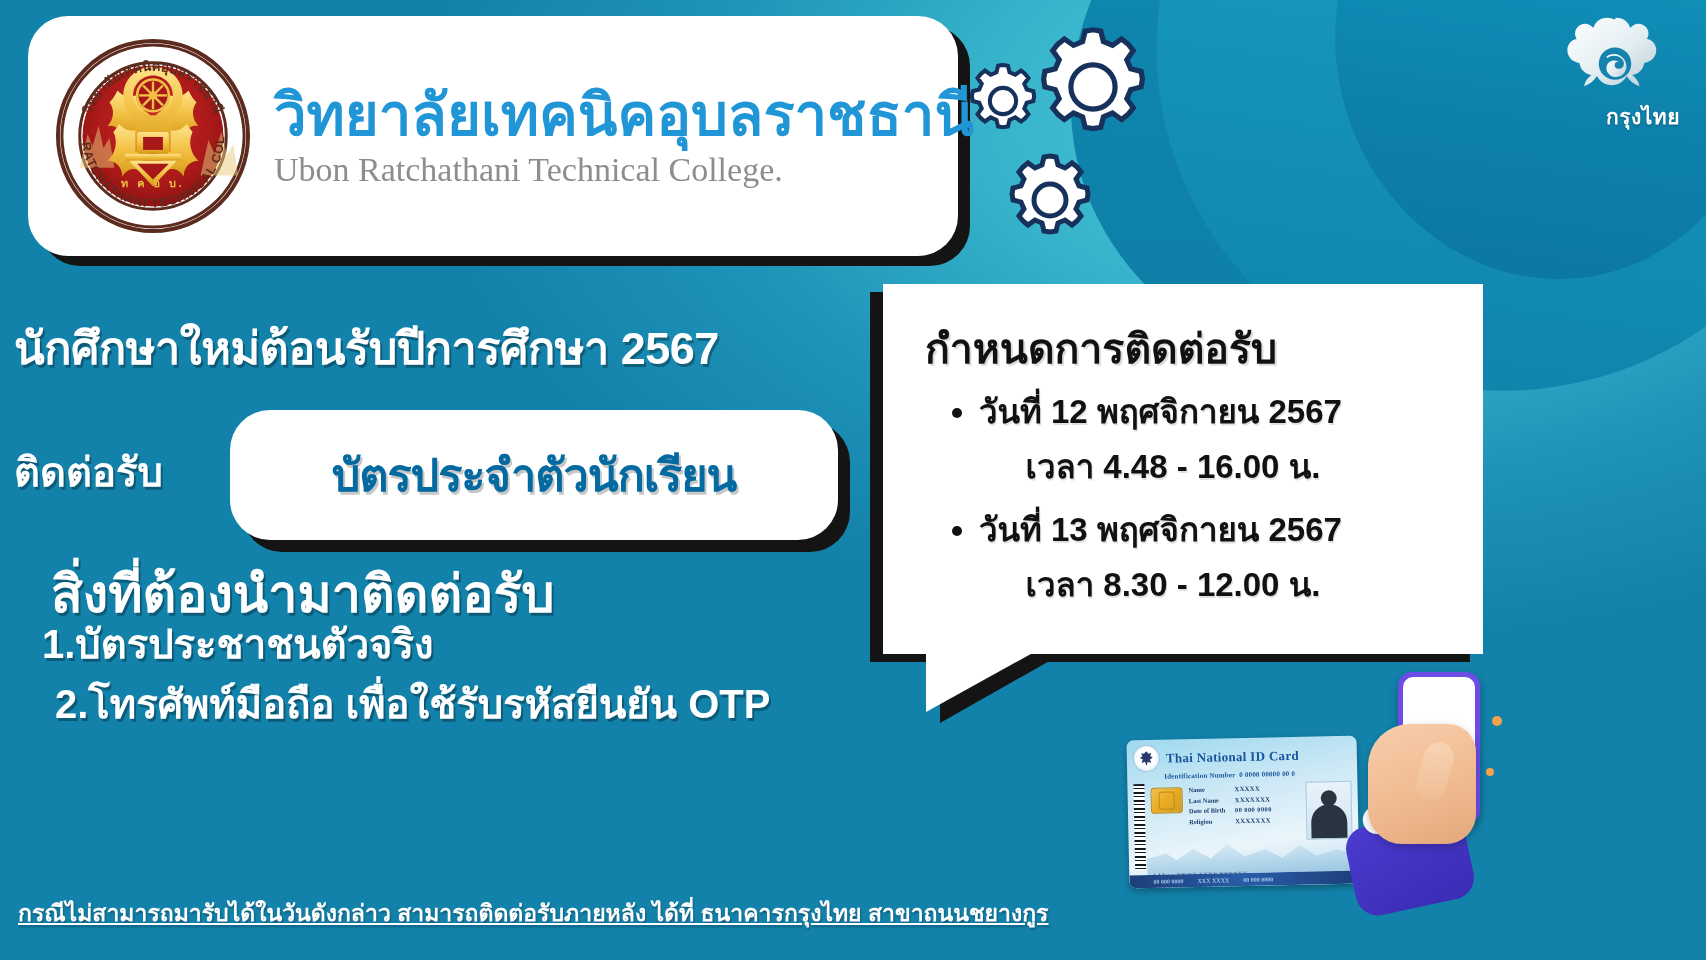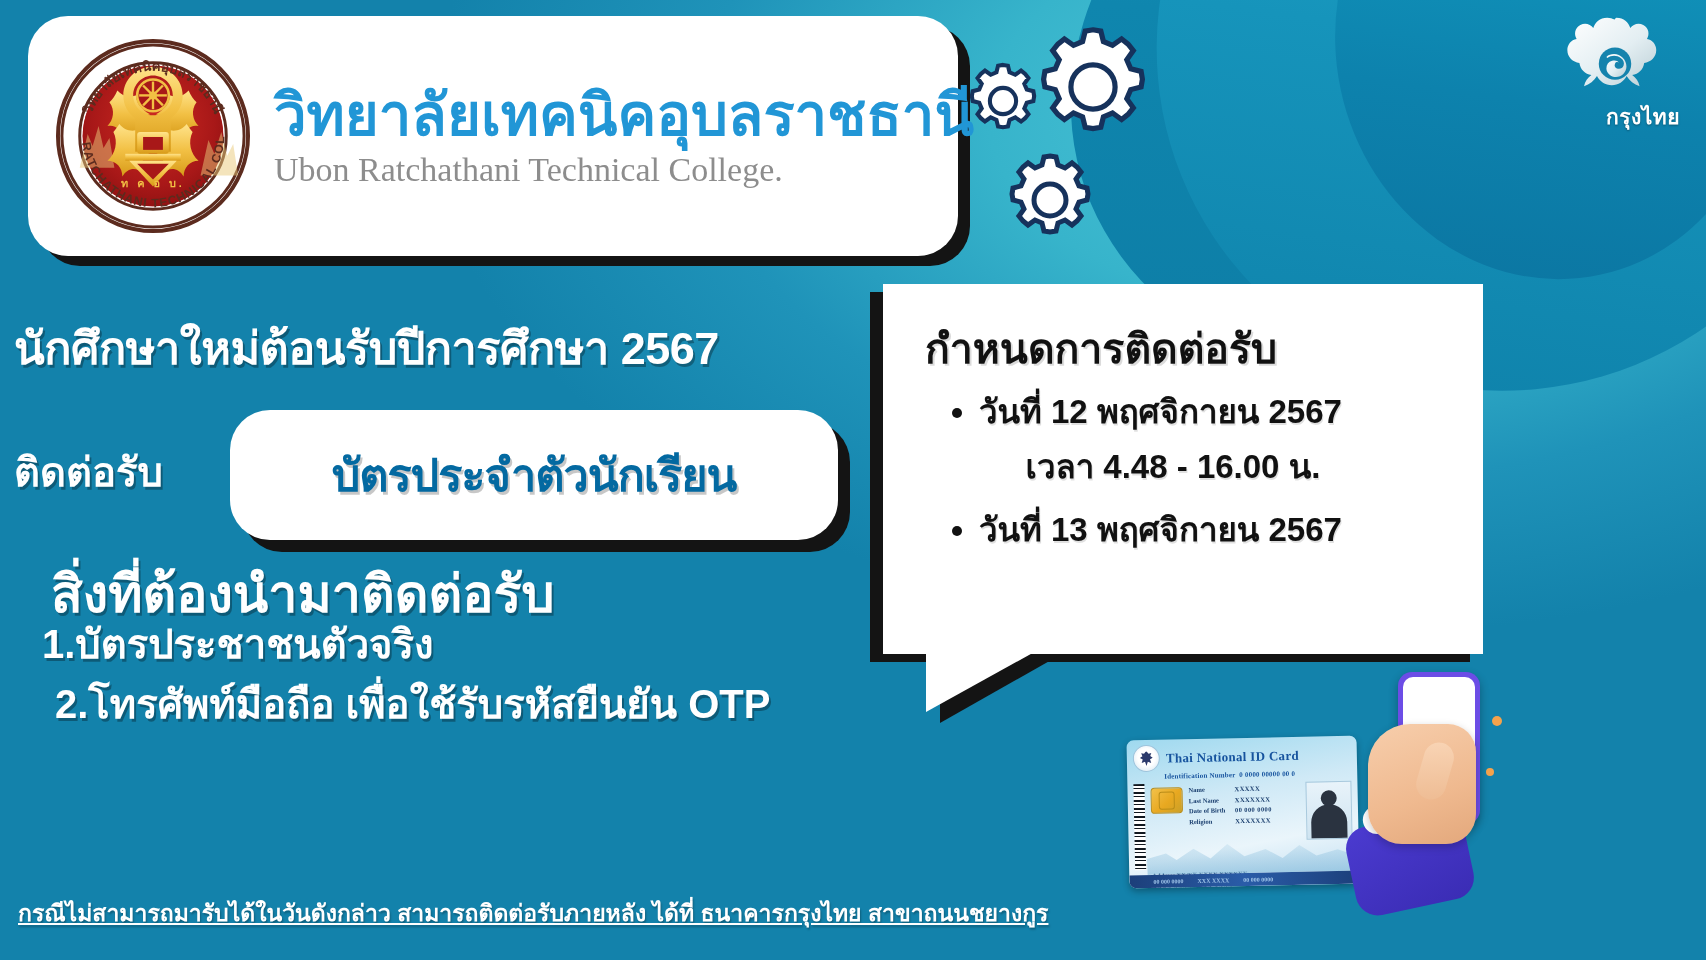--- a/index.html
+++ b/index.html
@@ -391,20 +391,21 @@
   <div class="bub-tail-shadow"></div>
   <div class="bubble">
     <div class="sched-title">กำหนดการติดต่อรับ</div>
     <ul class="sched-list">
       <li>วันที่ 12 พฤศจิกายน 2567</li>
     </ul>
     <div class="sched-time">เวลา 4.48 - 16.00 น.</div>
     <ul class="sched-list">
       <li>วันที่ 13 พฤศจิกายน 2567</li>
     </ul>
+    <div class="sched-time">เวลา 8.30 - 12.00 น.</div>
   </div>
   <div class="bub-tail"></div>
 
   <div class="idcard">
     <div class="id-head">
       <div class="id-garuda"></div>
       <div class="id-title">Thai National ID Card</div>
     </div>
     <div class="id-idnum">
       <span>Identification Number</span>

